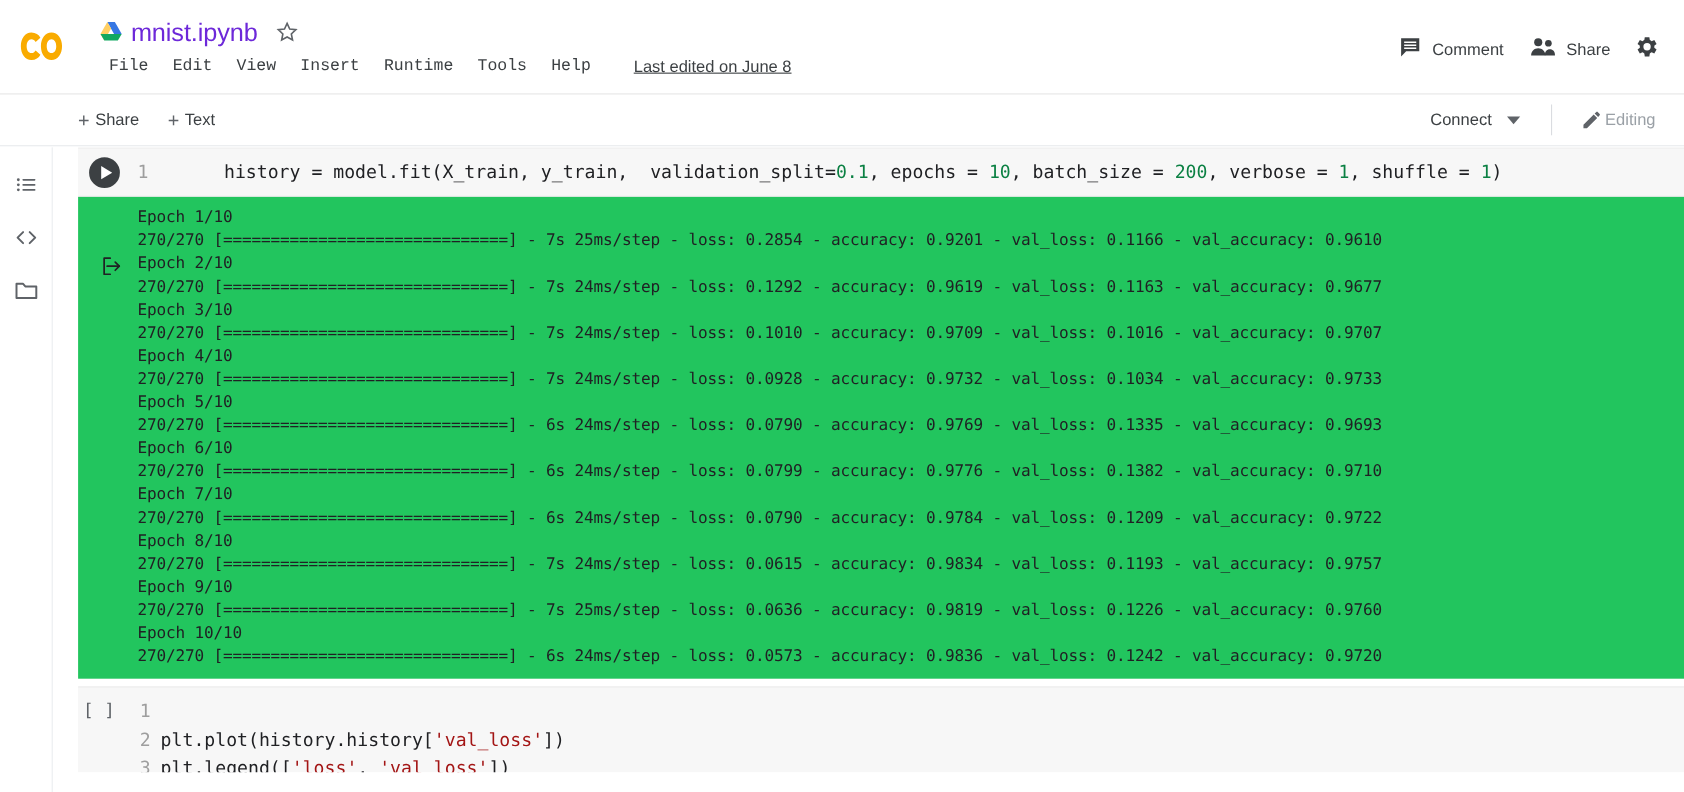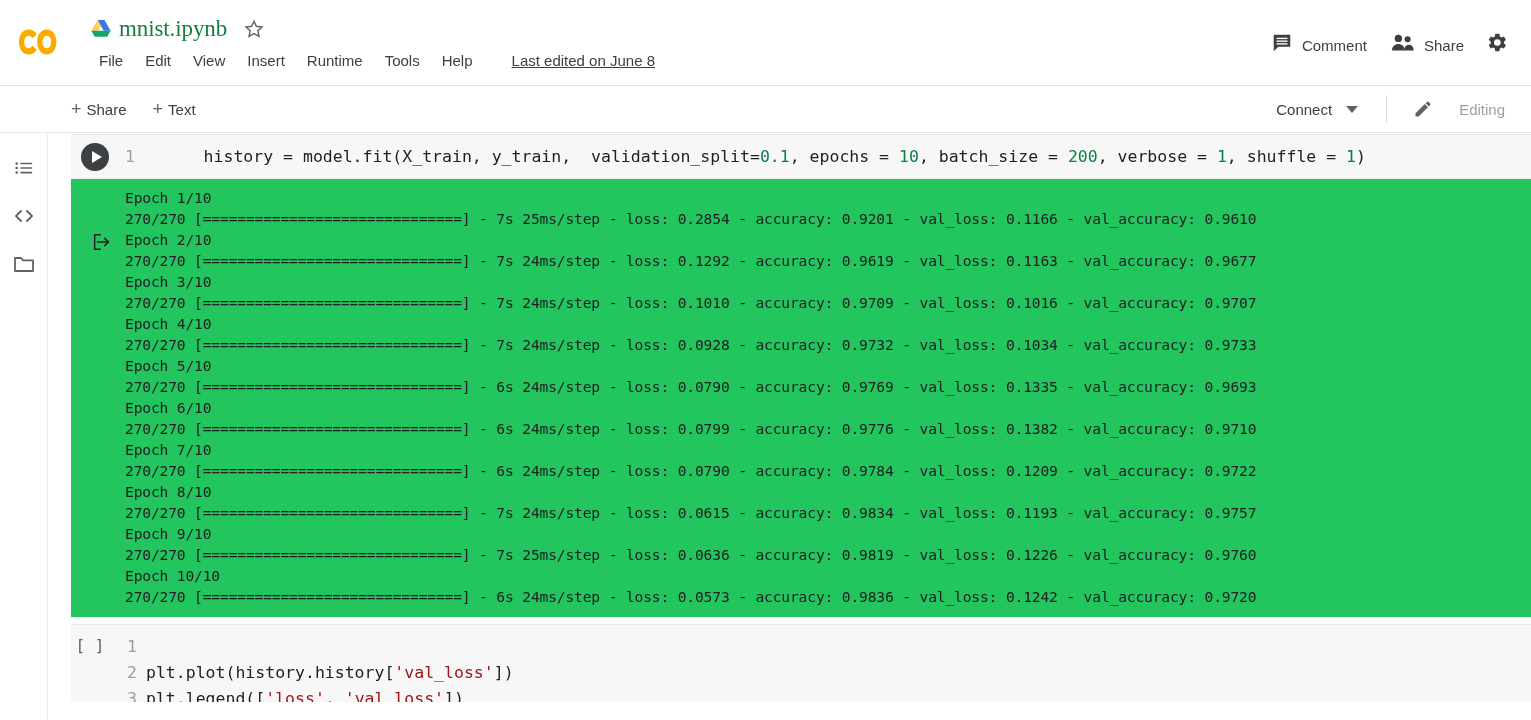--- a/index.html
+++ b/index.html
@@ -42,23 +42,23 @@
     height: 34px;
   }
   .drive-icon {
     width: 22px;
     height: 20px;
     margin-right: 7px;
     display: block;
   }
   .doc-title {
     font-size: 23px;
-    color: #15803d;
+    color: #6d28d9;
     letter-spacing: -0.1px;
-    font-family: Liberation Serif, serif;
+    font-family: Liberation Sans, sans-serif;
   }
   .star-icon {
     margin-left: 16px;
     width: 22px;
     height: 22px;
     color: #5f6368;
     display: block;
   }
 
   .menubar {
@@ -68,21 +68,21 @@
     display: flex;
     align-items: center;
     gap: 0px;
   }
   .menu-item {
     font-size: 15px;
     color: #3c4043;
     padding: 2px 11px;
     border-radius: 4px;
     cursor: pointer;
-    font-family: Liberation Sans, sans-serif;
+    font-family: Liberation Mono, monospace;
     white-space: nowrap;
   }
   .last-edited {
     font-size: 15px;
     color: #3c4043;
     text-decoration: underline;
     margin-left: 28px;
     cursor: pointer;
     white-space: nowrap;
   }
@@ -171,21 +171,21 @@
   }
   .tb-divider {
     width: 1px;
     height: 28px;
     background: #dadce0;
     margin: 0 14px;
   }
   .editing-btn {
     display: flex;
     align-items: center;
-    gap: 26px;
+    gap: 2px;
     font-size: 15px;
     color: #9aa0a6;
     padding: 6px 10px;
     border-radius: 4px;
     cursor: pointer;
   }
 
   
   .sidebar {
     position: absolute;

